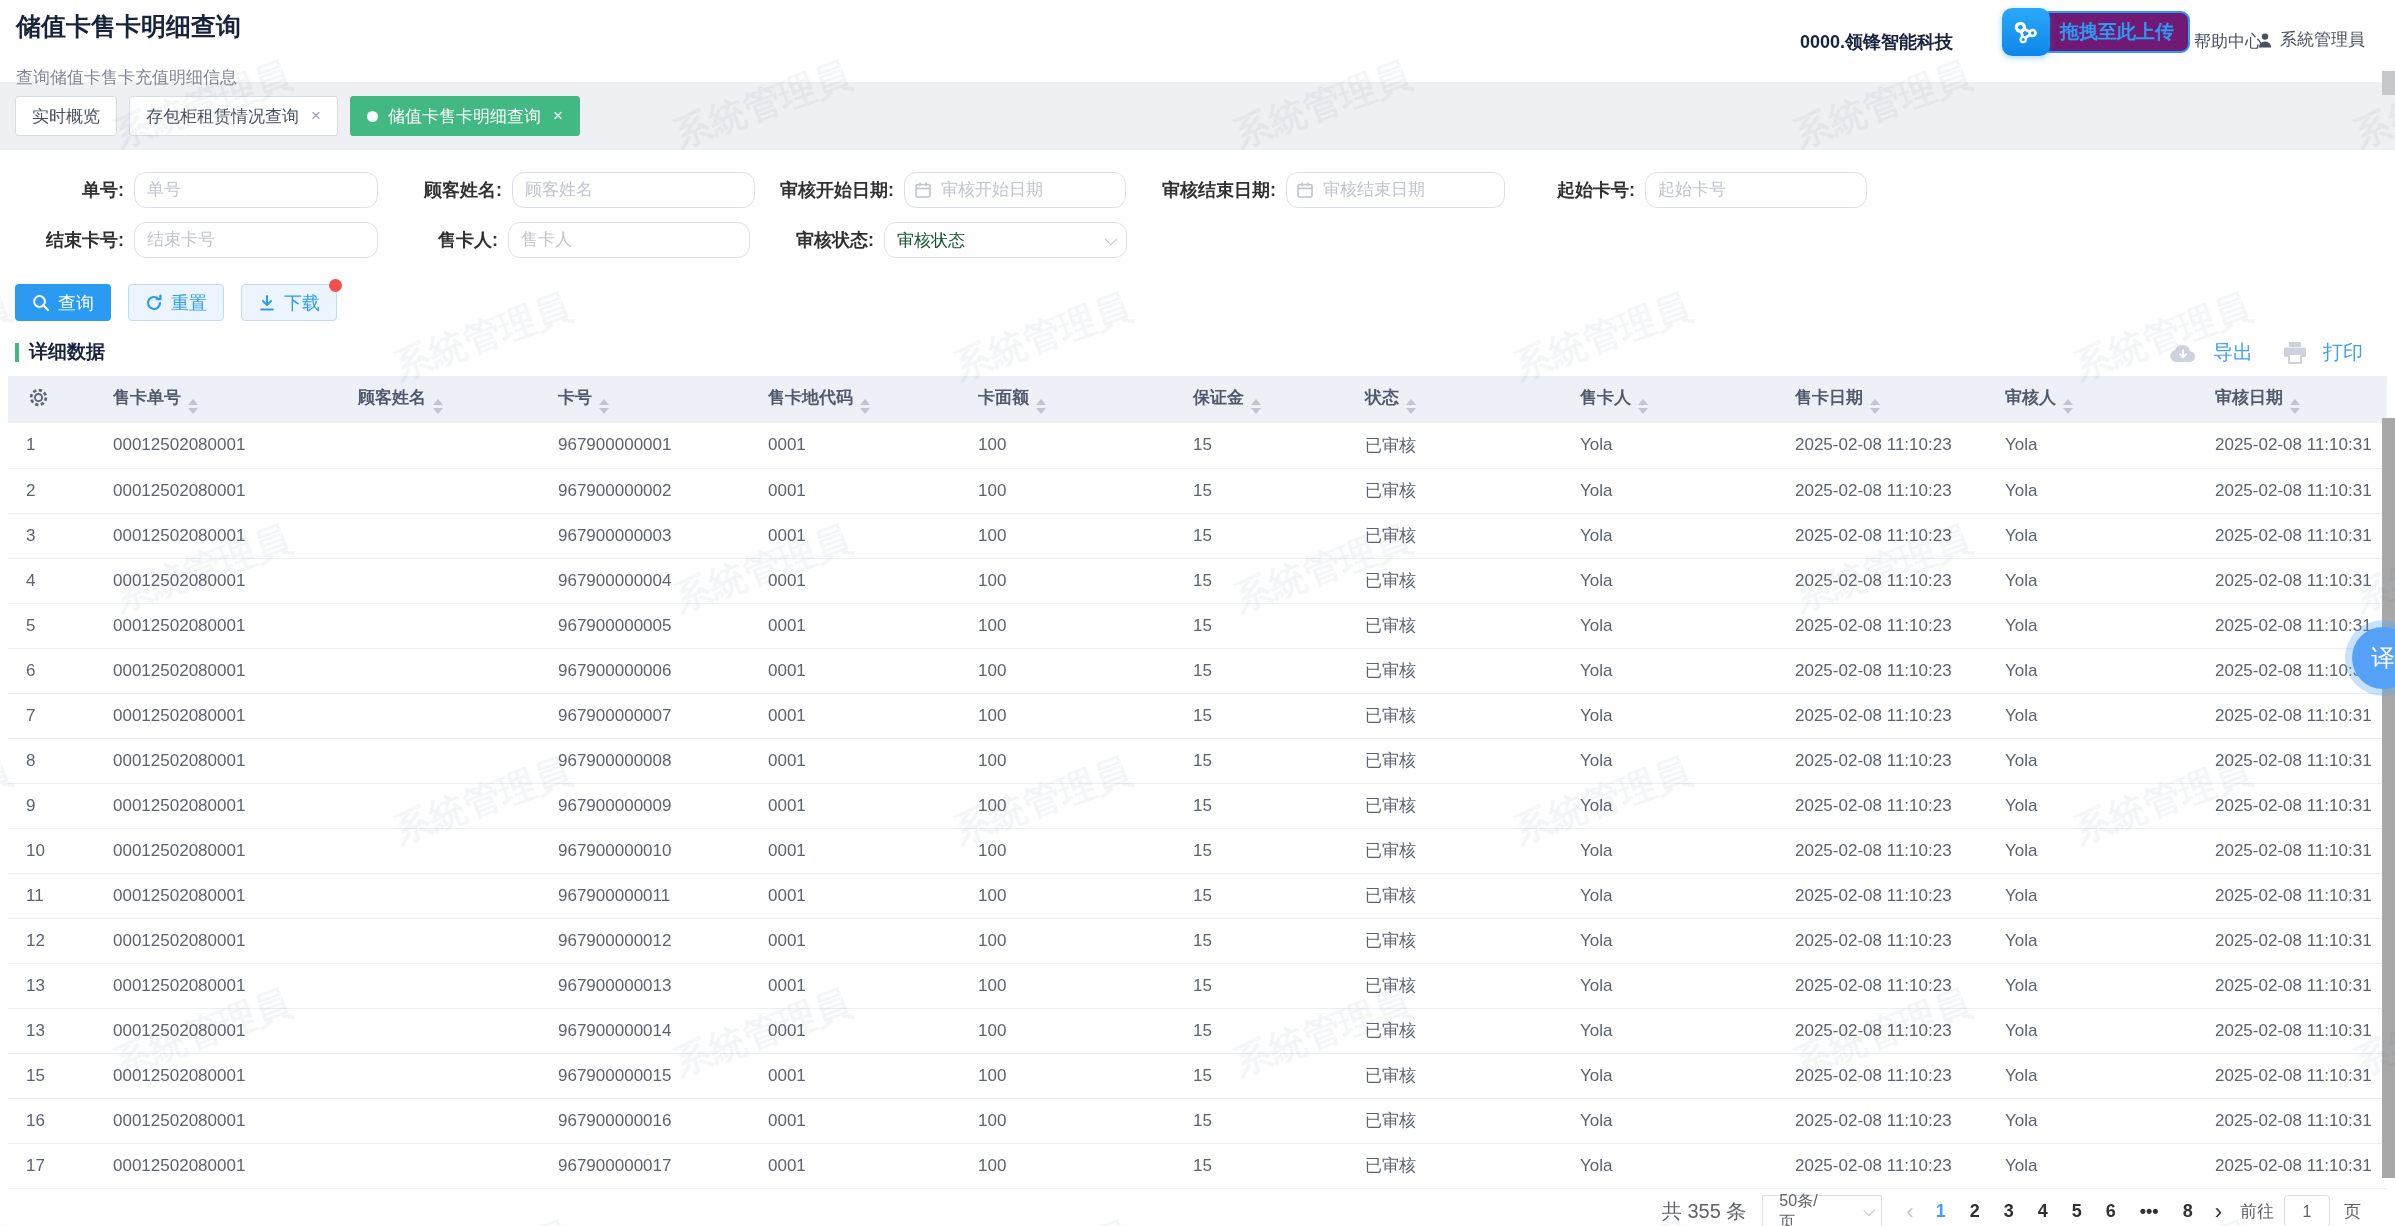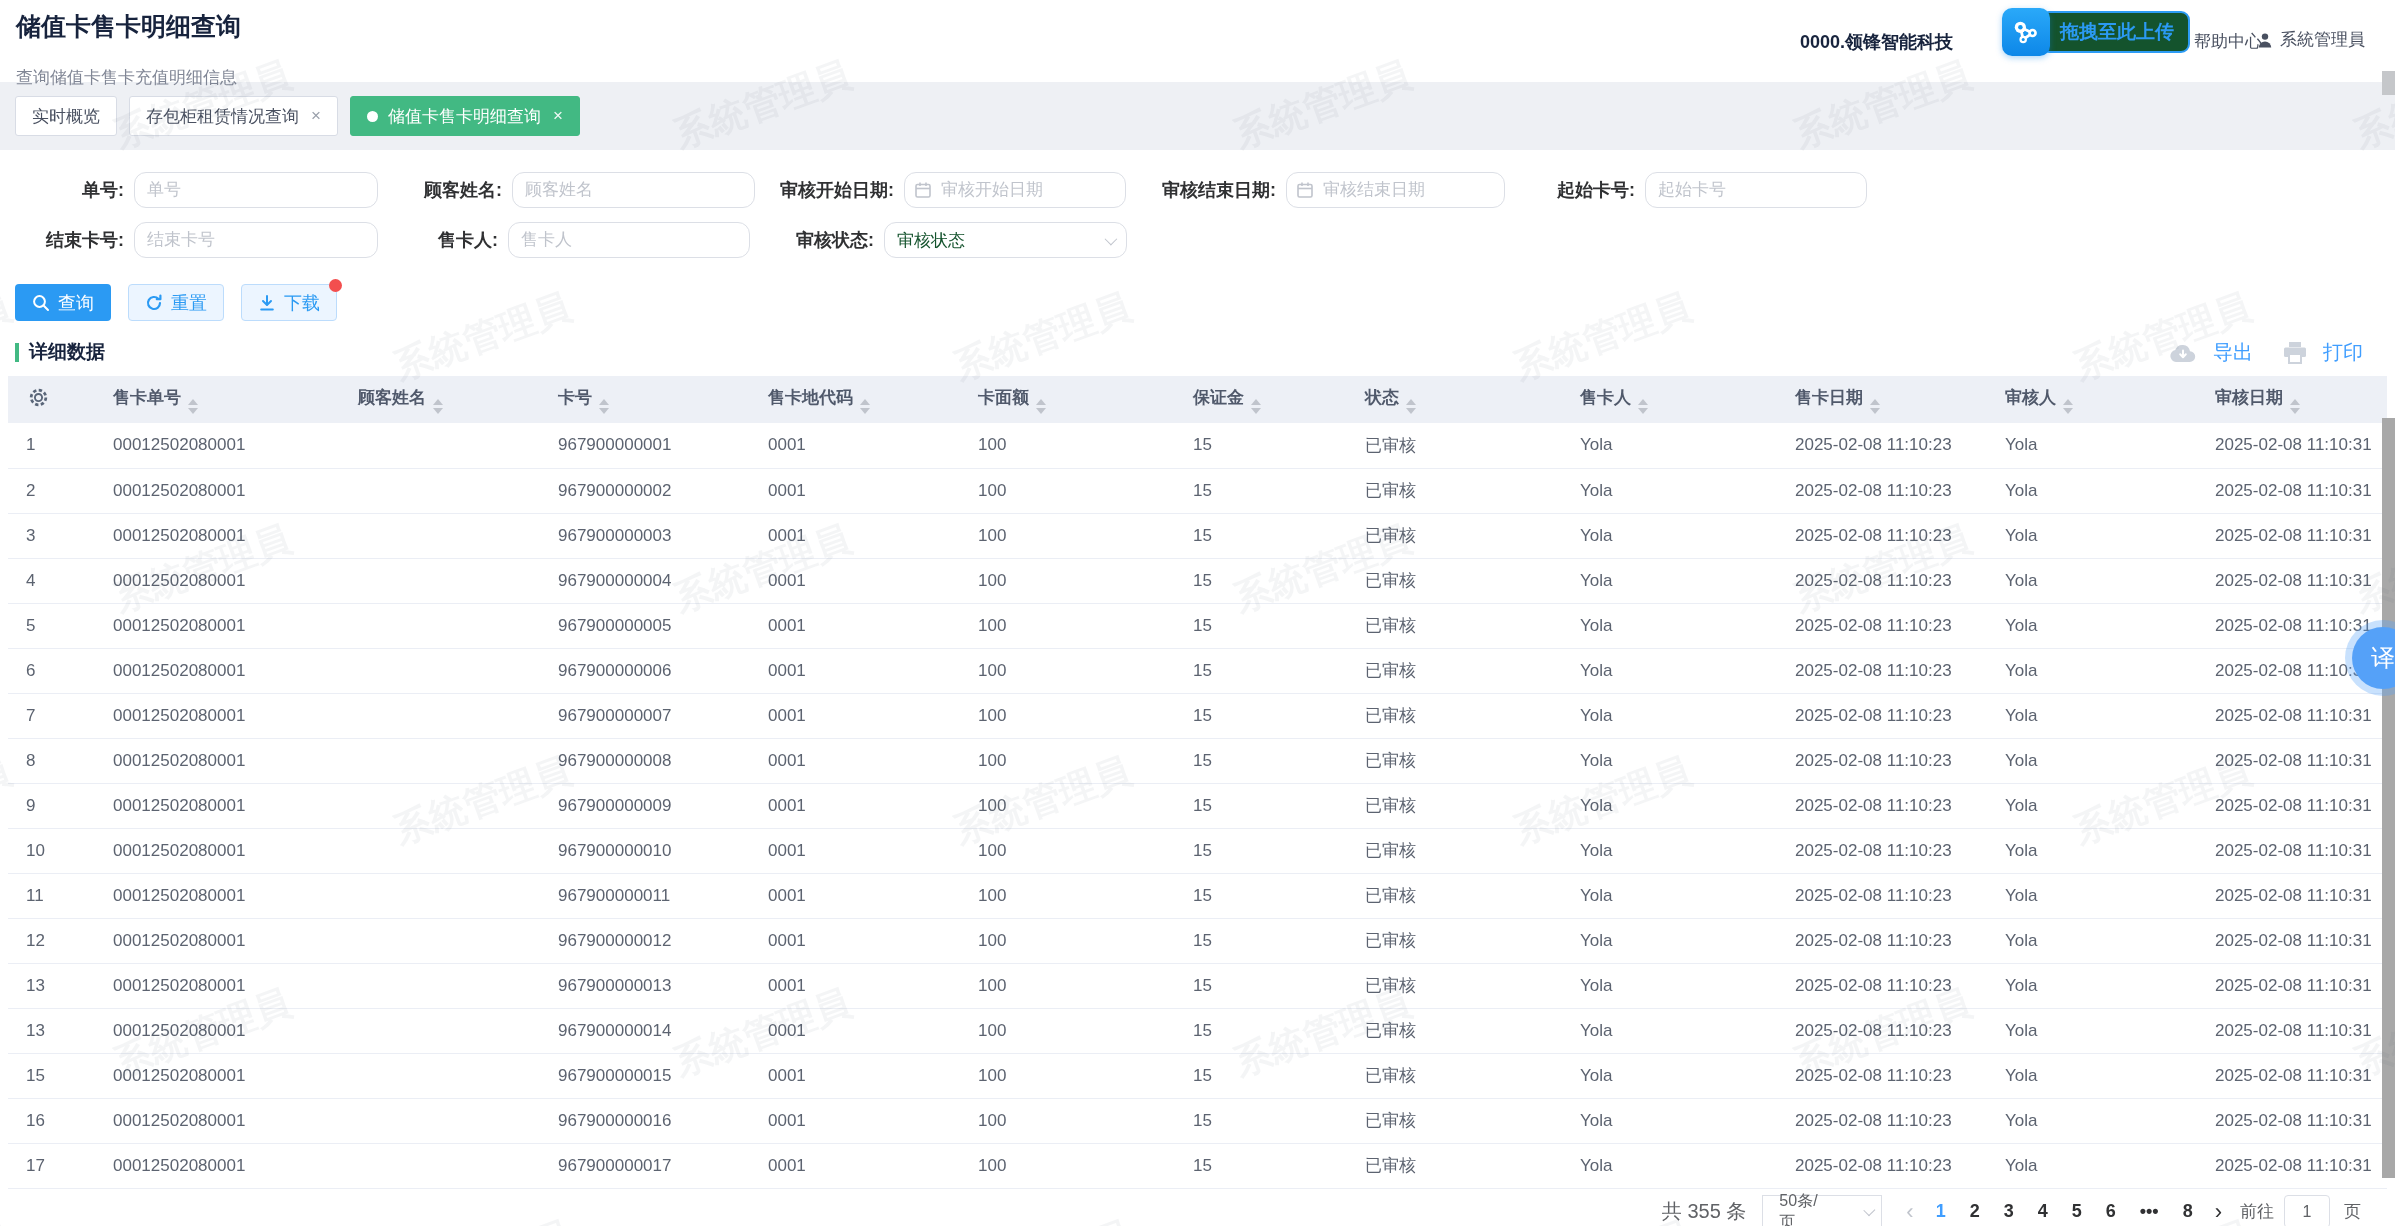--- a/index.html
+++ b/index.html
@@ -12,21 +12,21 @@
   .title-block { position:absolute; left:16px; top:10px; }
   .page-title { font-size:25px; font-weight:bold; color:#17233d; }
   .page-subtitle { margin-top:23px; font-size:17px; color:#808695; }
   .company { position:absolute; right:442px; top:30px; font-size:18px; font-weight:bold; color:#17233d; white-space:nowrap; }
   .download-center { position:absolute; right:320px; top:30px; display:flex; align-items:center; gap:7px; font-size:17px; color:#495060; cursor:pointer; white-space:nowrap; }
   .help-center { position:absolute; right:133px; top:30px; font-size:17px; color:#495060; cursor:pointer; white-space:nowrap; }
   .user-menu { position:absolute; right:30px; top:28px; display:flex; align-items:center; gap:7px; font-size:17px; color:#495060; cursor:pointer; white-space:nowrap; }
   .upload-widget { position:absolute; right:205px; top:8px; display:flex; align-items:center; z-index:25; }
   .netdisk-icon { width:48px; height:48px; border-radius:10px; background:linear-gradient(180deg,#2aa9f9,#0d87e8);
     display:flex; align-items:center; justify-content:center; z-index:2; box-shadow:0 2px 6px rgba(13,135,232,.35); }
-  .upload-pill { margin-left:-10px; height:42px; border:2px solid #2d9cf5; border-radius:9px; background:#14532d;
+  .upload-pill { margin-left:-10px; height:42px; border:2px solid #2d9cf5; border-radius:9px; background:#701a75;
     color:#2b9af3; font-weight:bold; font-size:19px; display:flex; align-items:center; padding:0 14px 0 18px; white-space:nowrap; }
 
   
   .tabstrip { height:68px; background:#eef0f4; padding:14px 8px 0 15px; display:flex; }
   .tab { height:40px; display:inline-flex; align-items:center; background:#fff; border:1px solid #d8dce5;
     border-radius:3px; padding:0 16px; margin-right:12px; font-size:17px; color:#495060; cursor:pointer; white-space:nowrap; }
   .tab .tab-close { margin-left:12px; font-size:17px; color:#9aa0ab; }
   .tab.active { background:#42b983; border-color:#42b983; color:#fff; }
   .tab.active .tab-close { color:rgba(255,255,255,.92); }
   .tab-dot { width:11px; height:11px; border-radius:50%; background:#fff; margin-right:10px; }

